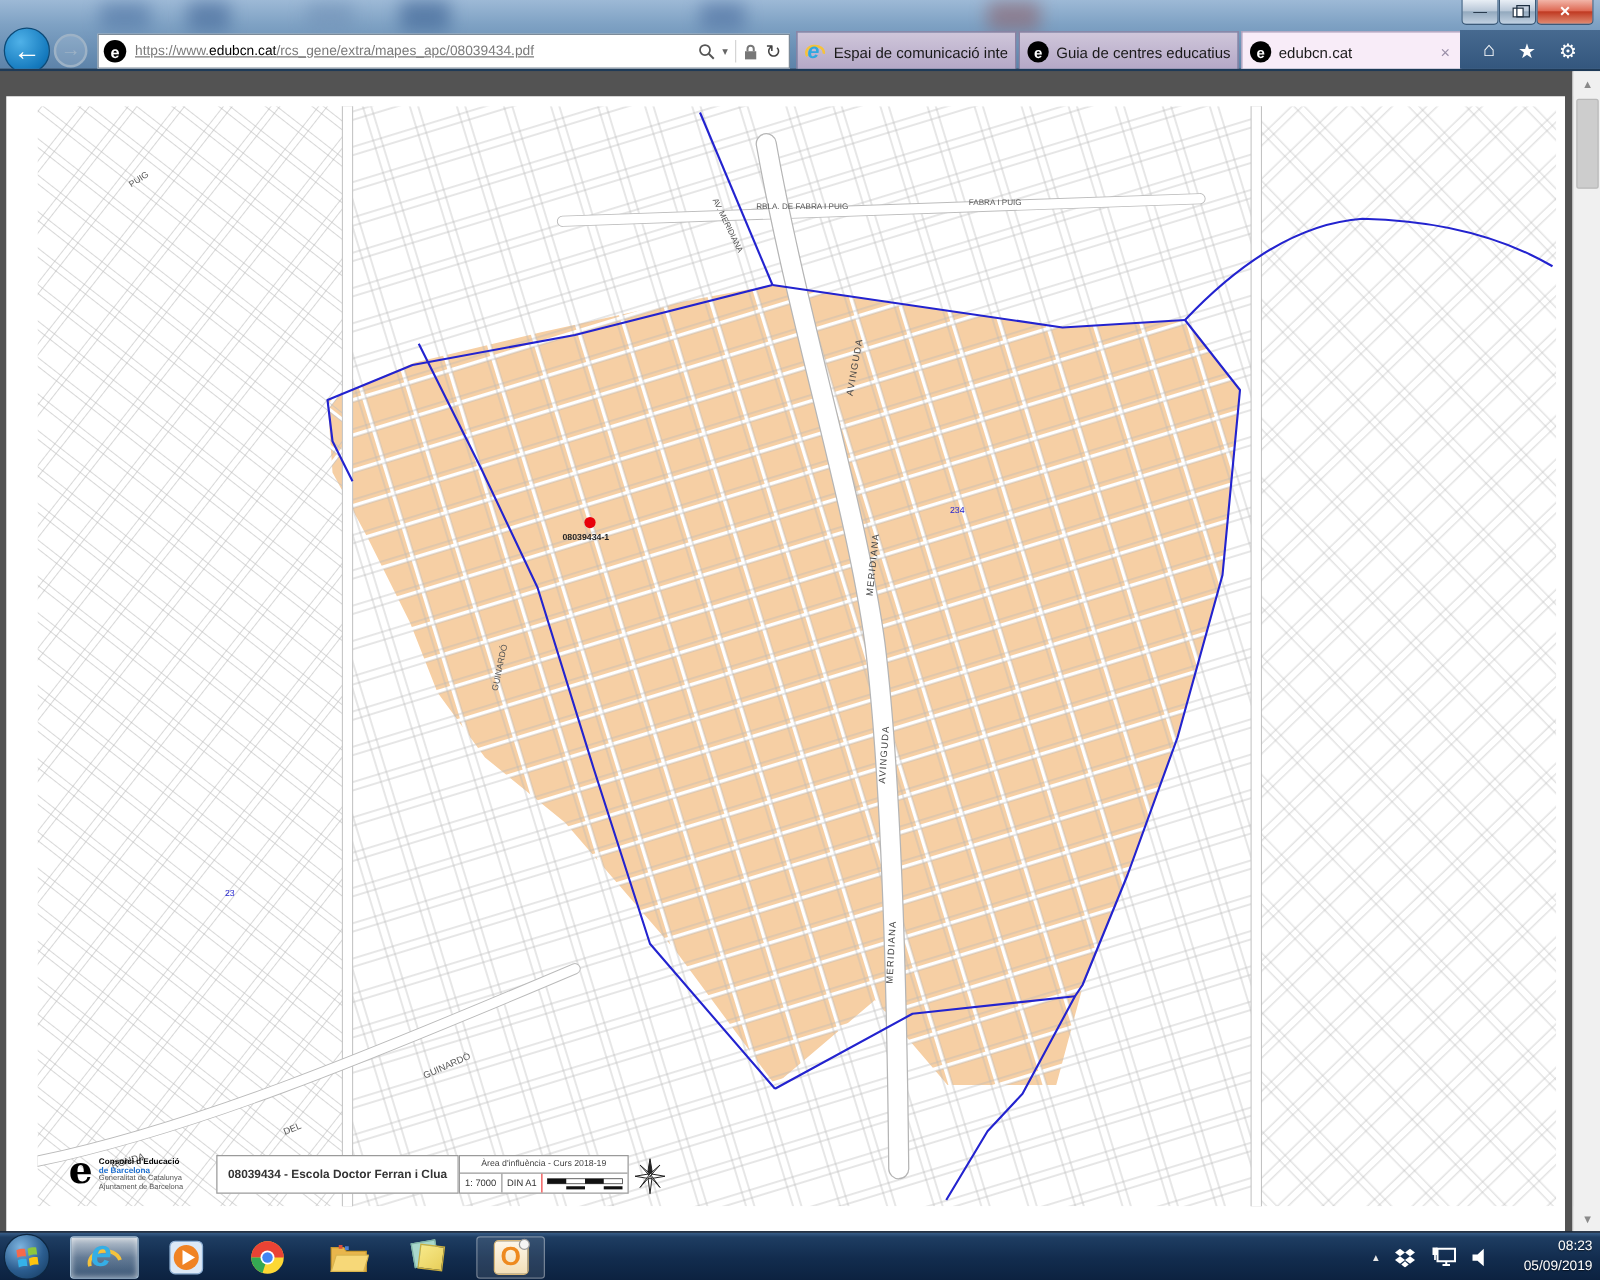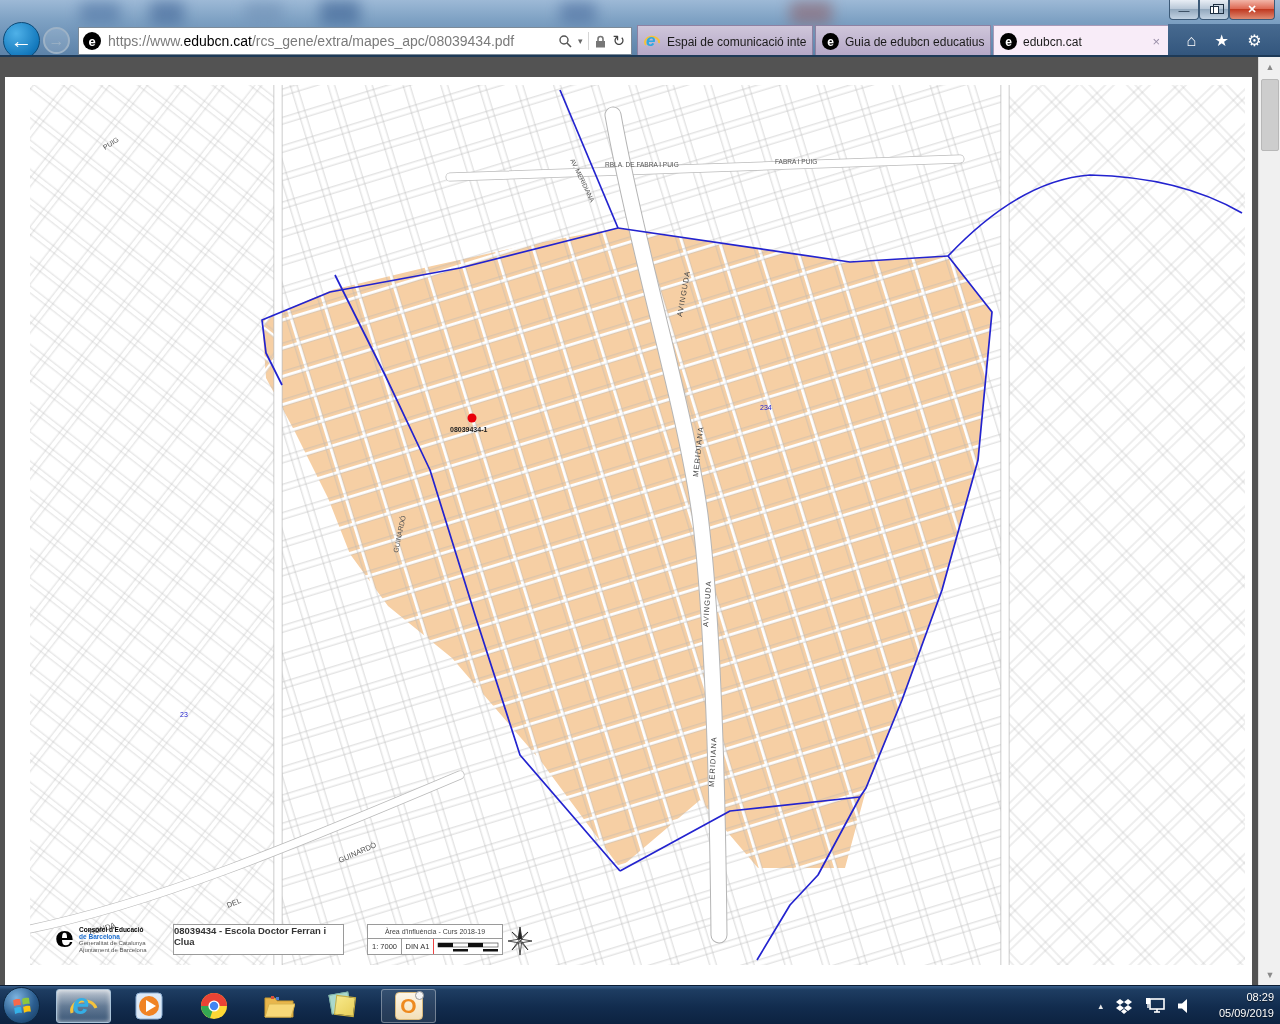--- a/index.html
+++ b/index.html
@@ -25,21 +25,21 @@
               background:radial-gradient(circle at 35% 30%, #4fb1e8, #1479bd 70%, #0f5e96);
               border:1px solid #0c4a77; display:flex; align-items:center; justify-content:center;
               color:#fff; font-size:22px; font-weight:bold; z-index:4; }
   .fwd-btn { position:absolute; left:43px; top:3px; width:27px; height:27px; border-radius:50%;
              border:2px solid #9db2c6; color:#9db2c6; display:flex; align-items:center; justify-content:center;
              font-size:16px; background:rgba(255,255,255,.15); z-index:4; }
   .address-bar { position:absolute; left:78px; top:3px; width:554px; height:28px; background:#fff;
                  border:1px solid #7c8b99; display:flex; align-items:center; padding:0 4px; }
   .favicon-edubcn { width:18px; height:18px; border-radius:50%; background:#000; color:#fff; font-weight:bold;
                     font-size:13px; display:flex; align-items:center; justify-content:center; flex:0 0 18px; }
-  .url-text { margin-left:7px; font-size:14px; color:#7a7a7a; white-space:nowrap; overflow:hidden; flex:1; }
+  .url-text { margin-left:7px; font-size:11px; color:#7a7a7a; white-space:nowrap; overflow:hidden; flex:1;text-decoration:underline; }
   .url-text .domain { color:#000; }
   .addr-icons { display:flex; align-items:center; gap:6px; padding-right:2px; color:#555; }
   .addr-divider { width:1px; height:18px; background:#d5d5d5; }
   .refresh-glyph { font-size:15px; color:#444; }
 
   .tabs { position:absolute; left:637px; top:1px; height:32px; display:flex; }
   .tab { width:176px; height:32px; margin-right:2px; display:flex; align-items:center; padding:0 6px;
          background:linear-gradient(180deg,#cfc6da 0%,#b3a6c6 100%); border:1px solid #8d81a2; border-bottom:none;
          font-size:12px; color:#1a1a1a; }
   .tab.active { background:#f8ecf8; border-color:#a89ab8; }
@@ -67,21 +67,21 @@
 
   
   .legend { position:absolute; left:0; top:845px; width:100%; height:42px; font-family:"Liberation Sans",sans-serif; }
   .legend-logo { position:absolute; left:50px; top:2px; display:flex; align-items:flex-start; }
   .legend-logo .e-mark { font-size:30px; font-weight:bold; color:#000; line-height:26px; margin-right:5px; font-family:"DejaVu Serif",serif; }
   .legend-logo .org { display:flex; flex-direction:column; justify-content:center; padding-top:2px; }
   .legend-logo .org span { font-size:6px; line-height:7px; color:#555; }
   .legend-logo .org .l1 { font-weight:bold; color:#000; font-size:6.5px; }
   .legend-logo .org .l2 { font-weight:bold; color:#1d6fd0; font-size:6.5px; }
   .legend-box { position:absolute; border:1px solid #9a9a9a; background:#fff; }
-  .school-box { left:168px; top:2px; width:171px; height:31px; display:flex; justify-content:center;
+  .school-box { left:168px; top:2px; width:194px; height:31px; display:flex; align-items:center; justify-content:center;
                 font-size:9.5px; font-weight:bold; color:#333; }
   .info-box { left:362px; top:2px; width:136px; height:31px; display:flex; flex-direction:column; }
   .info-top { height:14px; border-bottom:1px solid #9a9a9a; display:flex; align-items:center; justify-content:center;
               font-size:7px; color:#444; }
   .info-bottom { flex:1; display:flex; align-items:stretch; }
   .info-cell { display:flex; align-items:center; justify-content:center; font-size:7.5px; color:#333; }
   .cell-scale { width:34px; border-right:1px solid #9a9a9a; }
   .cell-paper { width:32px; border-right:1px solid #ef4444; }
   .cell-bar { flex:1; position:relative; }
   .compass { position:absolute; left:502px; top:4px; }
@@ -176,21 +176,21 @@
                 <path d="M2 12 A7 5.5 0 1 1 15 10" fill="none" stroke="#f5c23c" stroke-width="2"></path>
               </svg>
             <span class="e">e</span>
           </div>
           <span class="title">Espai de comunicació inte...</span>
         </div>
         <div class="tab">
           <div class="mini-edubcn">
               <span>e</span>
             </div>
-          <span class="title">Guia de edubcn educatius</span>
+          <span class="title">Guia de centres educatius</span>
         </div>
         <div class="tab active">
           <div class="mini-edubcn">
               <span>e</span>
             </div>
           <span class="title">edubcn.cat</span>
           <span class="close-x">×</span>
         </div>
       </div>
 
@@ -417,18 +417,18 @@
         <line x1="12" y1="12" x2="12" y2="15" stroke="#ffffff" stroke-width="1.6"></line>
         <rect x="1" y="1" width="4" height="6" fill="#ffffff"></rect>
         <line x1="3" y1="7" x2="3" y2="11" stroke="#ffffff" stroke-width="1.4"></line>
       </svg>
       <svg width="15" height="16" viewBox="0 0 15 16">
         <polygon points="1,5.5 5,5.5 10,1 10,15 5,10.5 1,10.5" fill="#ffffff"></polygon>
       </svg>
     </div>
 
     <div class="clock">
-      <div>08:29</div>
+      <div>08:23</div>
       <div>05/09/2019</div>
     </div>
   </div>
 
 </div>
 
 </body></html>

